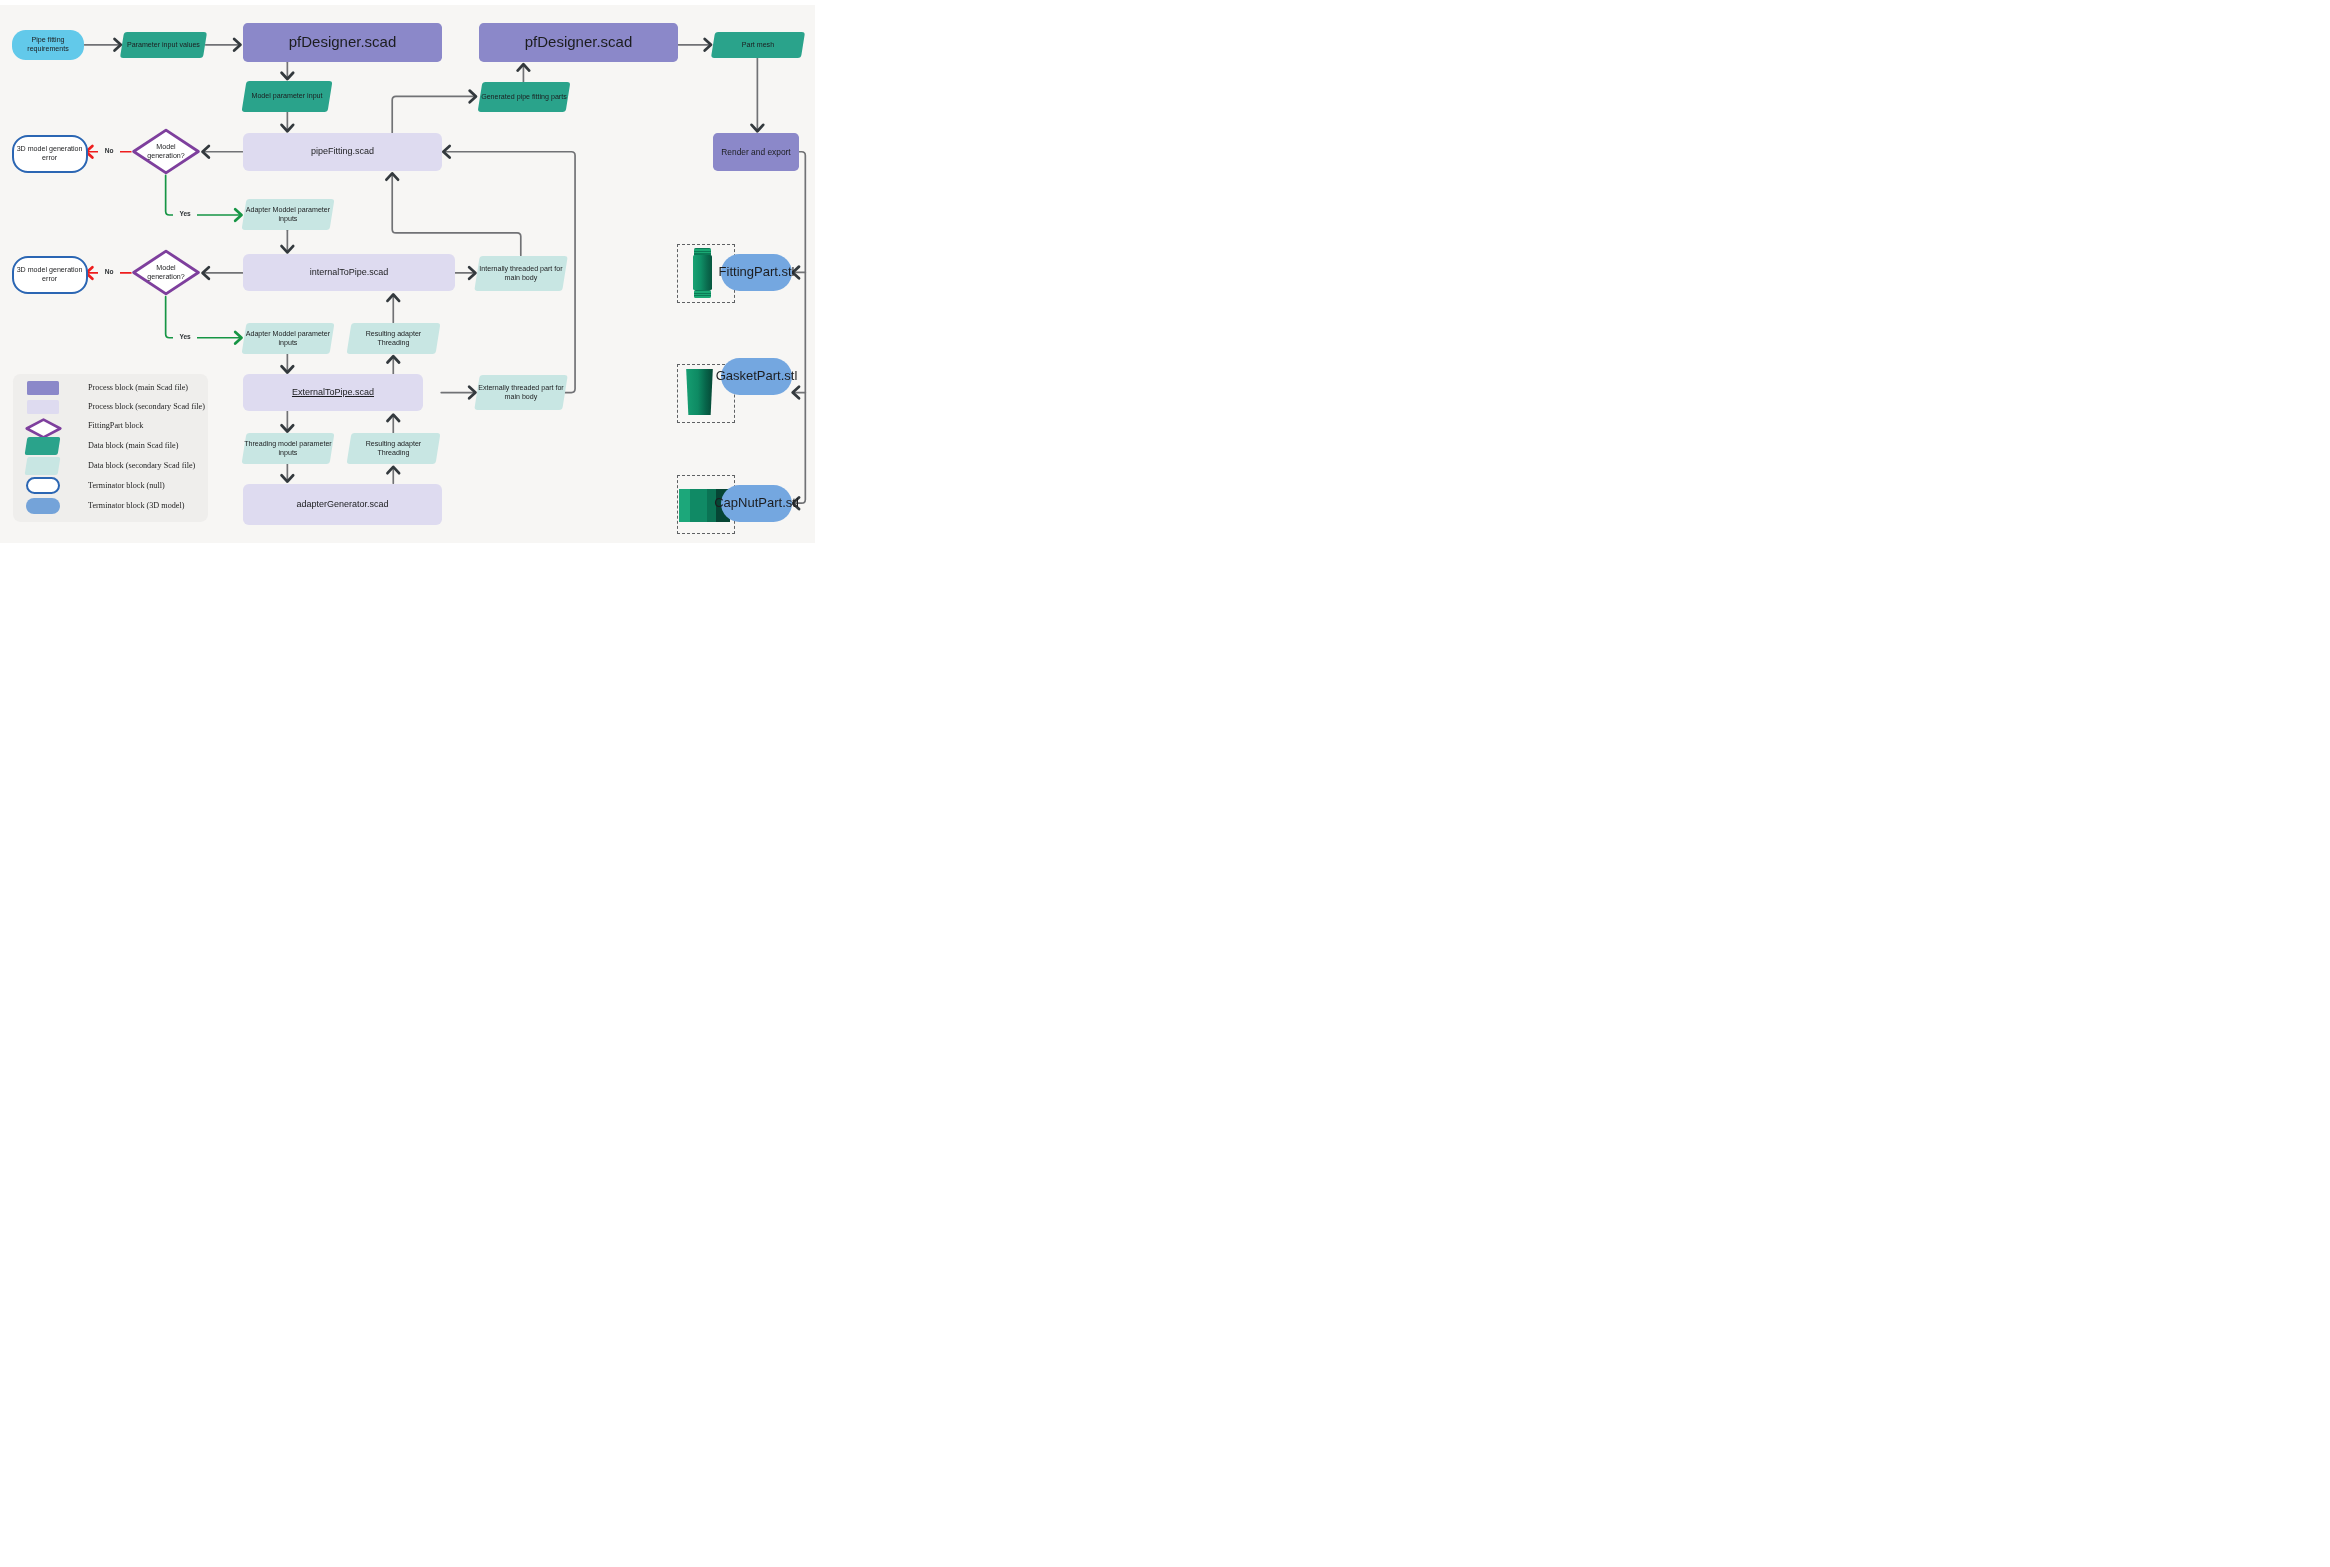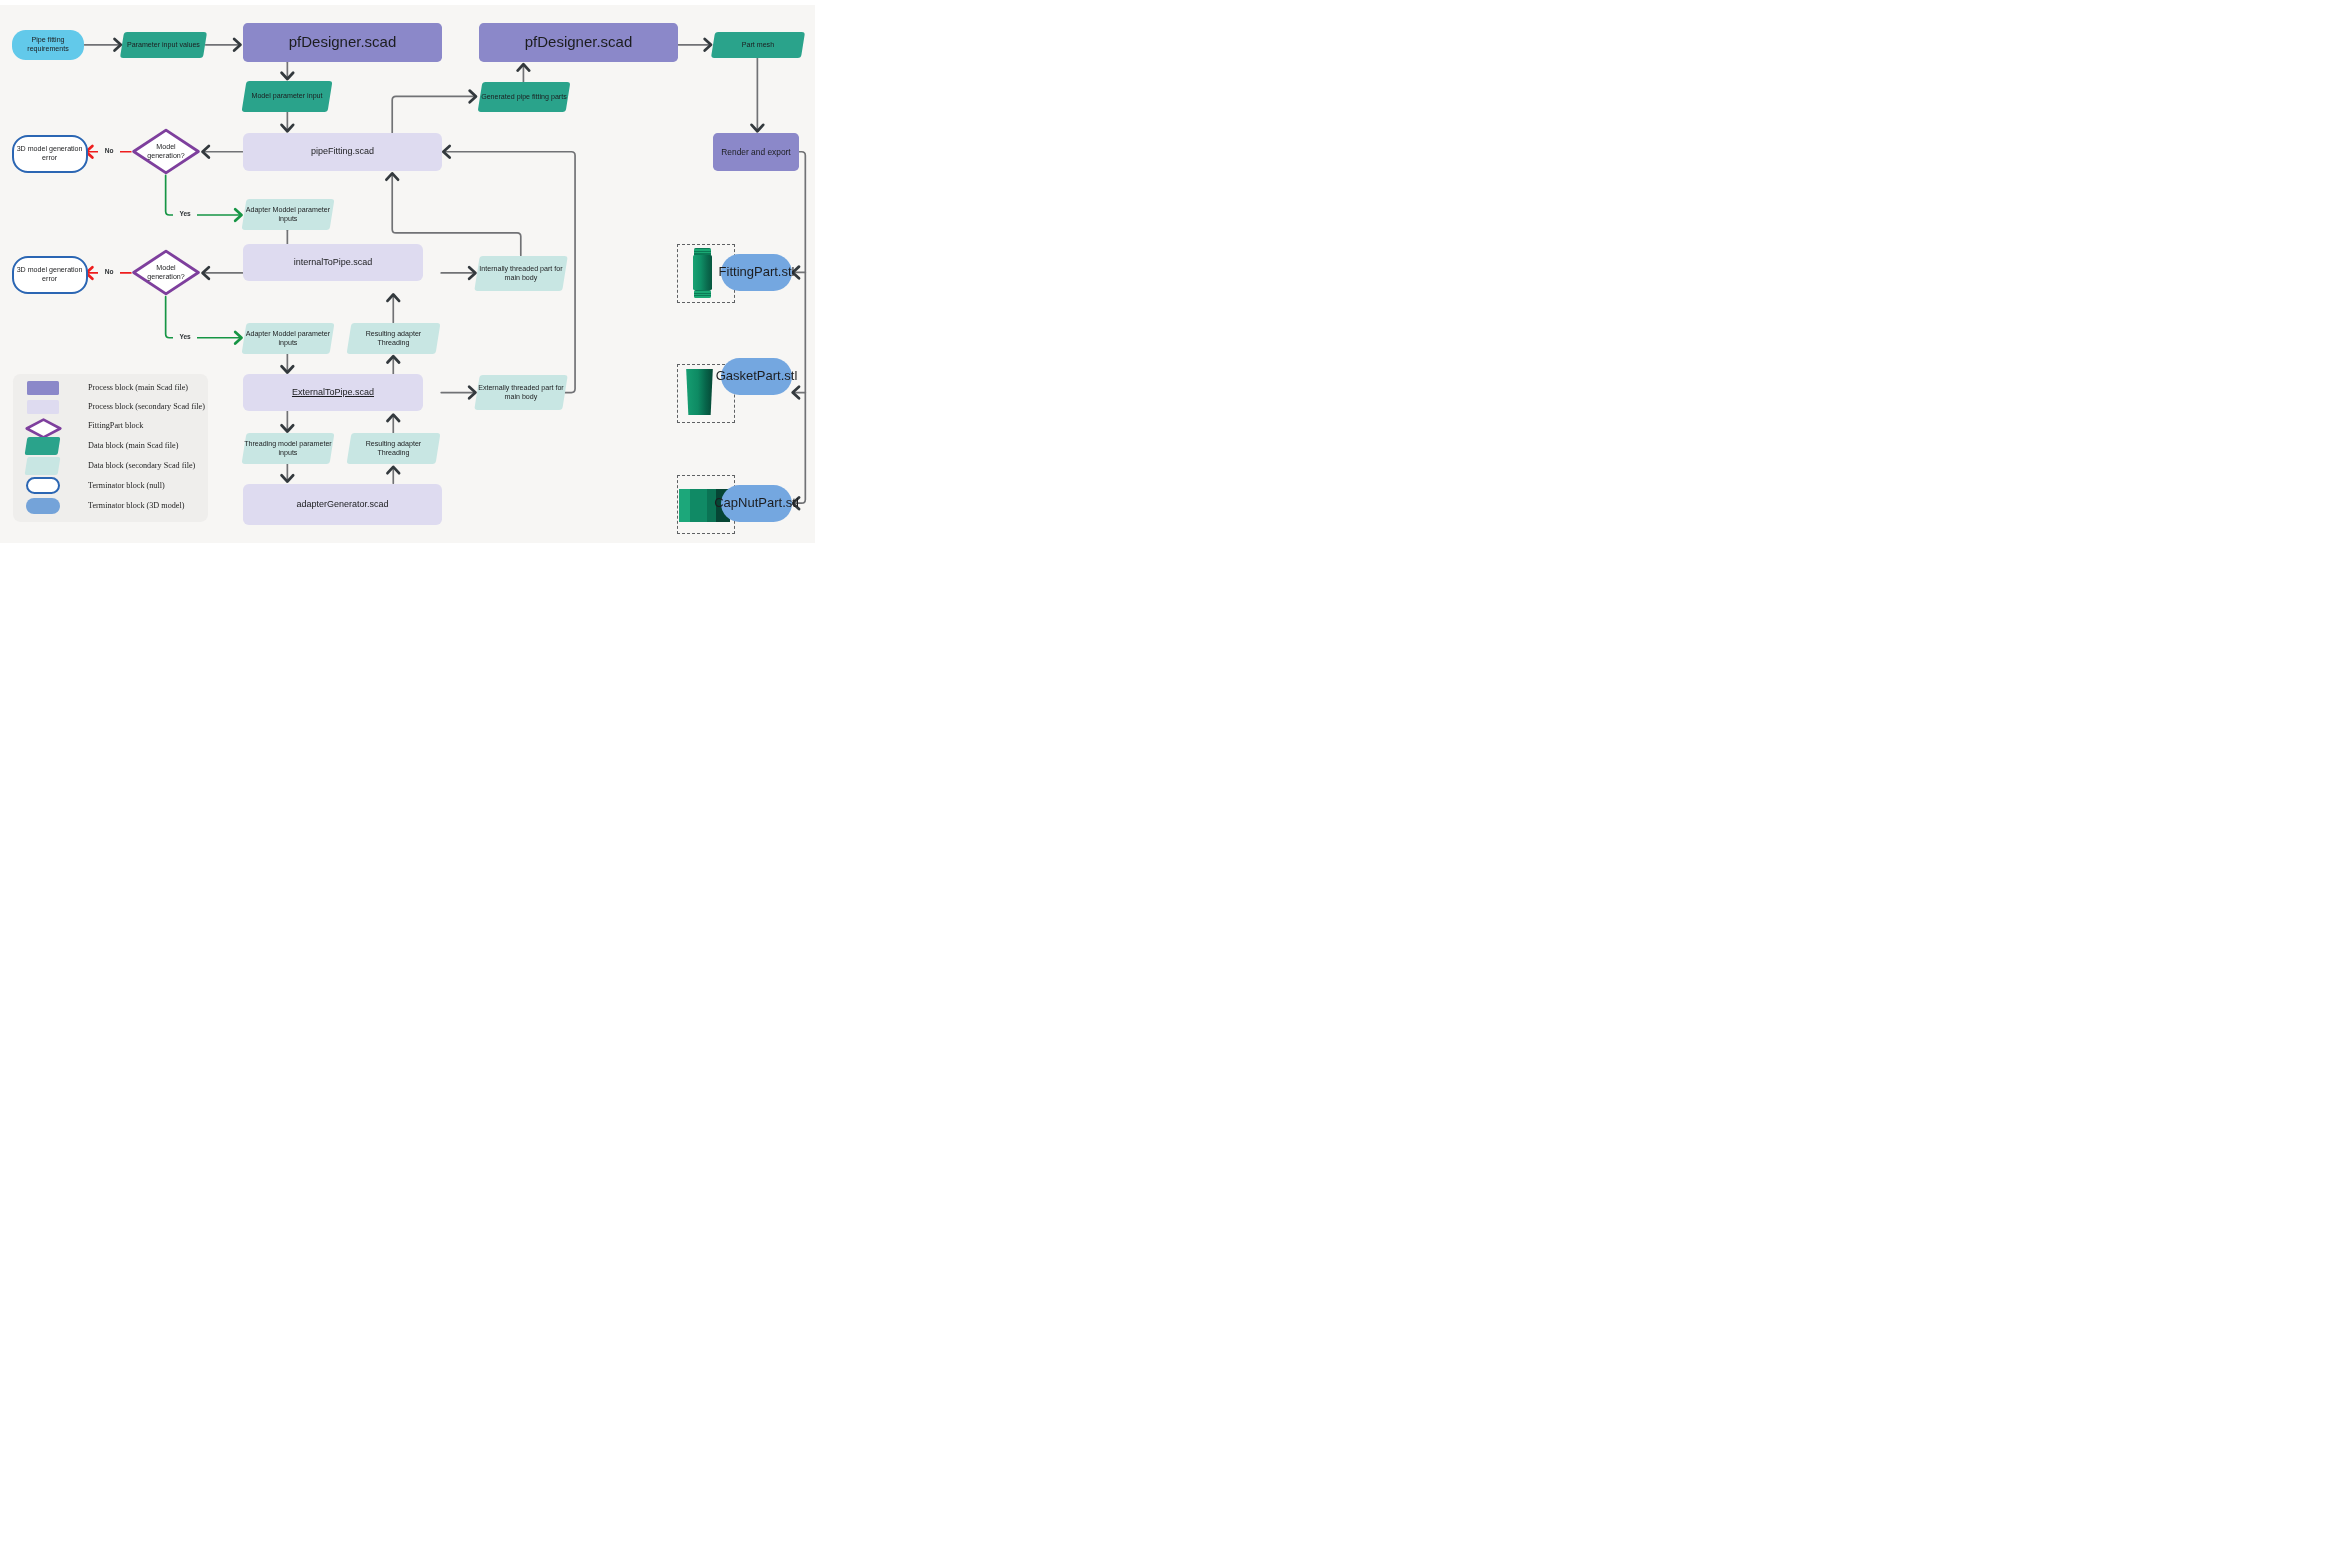--- a/index.html
+++ b/index.html
@@ -38,21 +38,21 @@
   #n-partmesh{left:713px;top:32px;width:90px;height:26px;}
   #n-modelparam{left:244px;top:81px;width:86px;height:31px;}
   #n-genparts{left:480px;top:82px;width:88px;height:30px;}
   #n-pipefitting{left:243px;top:133px;width:199px;height:38px;}
   #n-err1{left:11.6px;top:135px;width:72px;height:34px;}
   #n-diamond1{left:131px;top:128px;width:70px;height:47px;}
   #n-renderexport{left:713px;top:133px;width:86px;height:38px;font-size:8.4px;}
   #n-adapterin1{left:244px;top:199px;width:88px;height:31px;}
   #n-err2{left:11.6px;top:256px;width:72px;height:34px;}
   #n-diamond2{left:131px;top:249px;width:70px;height:47px;}
-  #n-internaltopipe{left:243px;top:244px;width:180px;height:37px;}
+  #n-internaltopipe{left:243px;top:254px;width:212px;height:37px;}
   #n-intthreaded{left:477px;top:256px;width:88px;height:35px;}
   #n-adapterin2{left:244px;top:323px;width:88px;height:31px;}
   #n-resulting1{left:349px;top:323px;width:89px;height:31px;}
   #n-externaltopipe{left:243px;top:374px;width:180px;height:37px;text-decoration:underline;}
   #n-extthreaded{left:477px;top:375px;width:88px;height:35px;}
   #n-threadingin{left:244px;top:433px;width:88px;height:31px;}
   #n-resulting2{left:349px;top:433px;width:89px;height:31px;}
   #n-adaptergen{left:243px;top:484px;width:199px;height:41px;}
   #n-fittingstl{left:721px;top:254px;width:71px;height:37px;}
   #n-gasketstl{left:721px;top:358px;width:71px;height:37px;}

